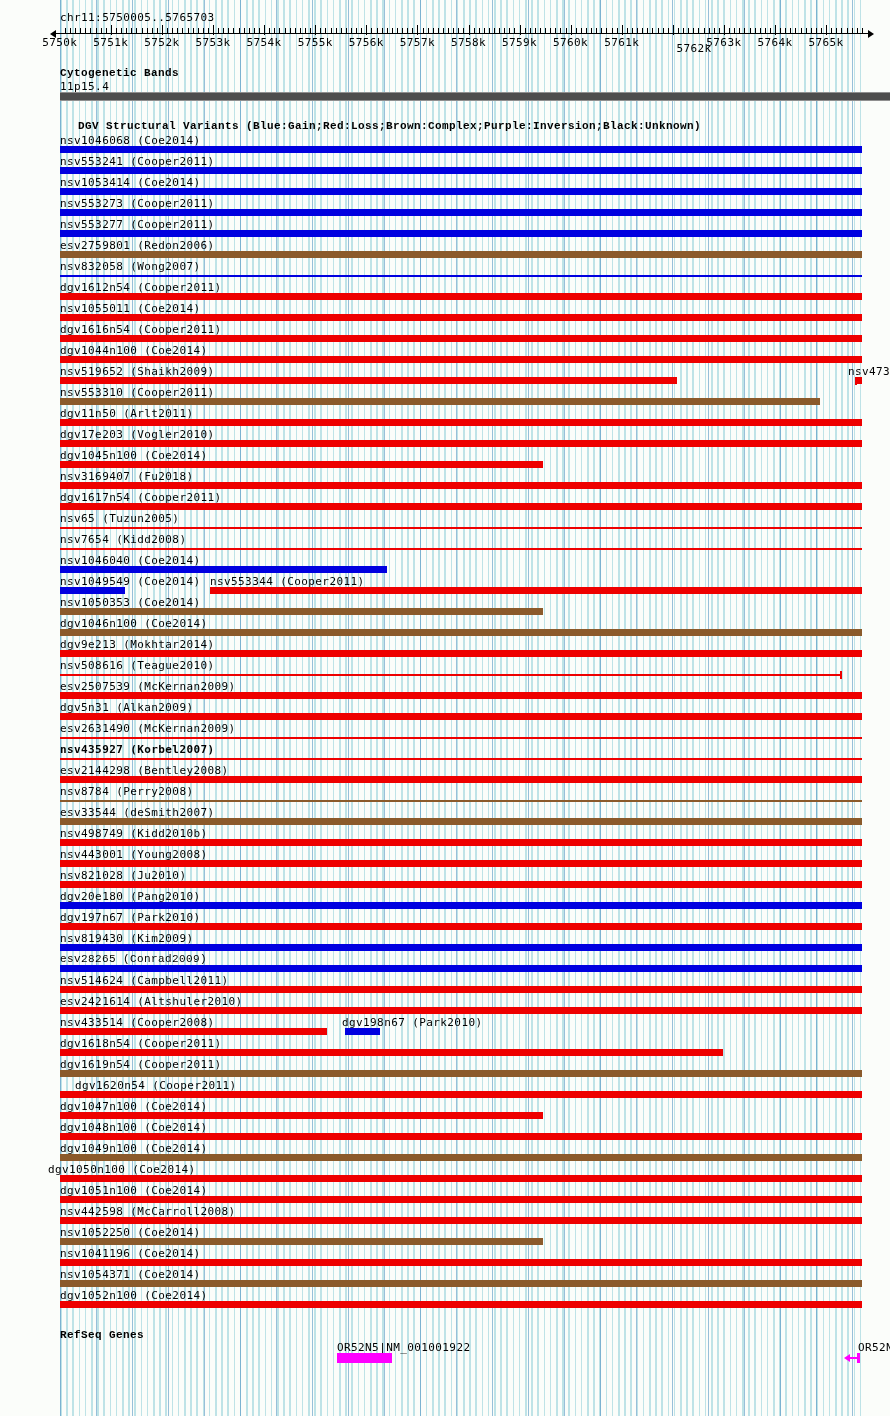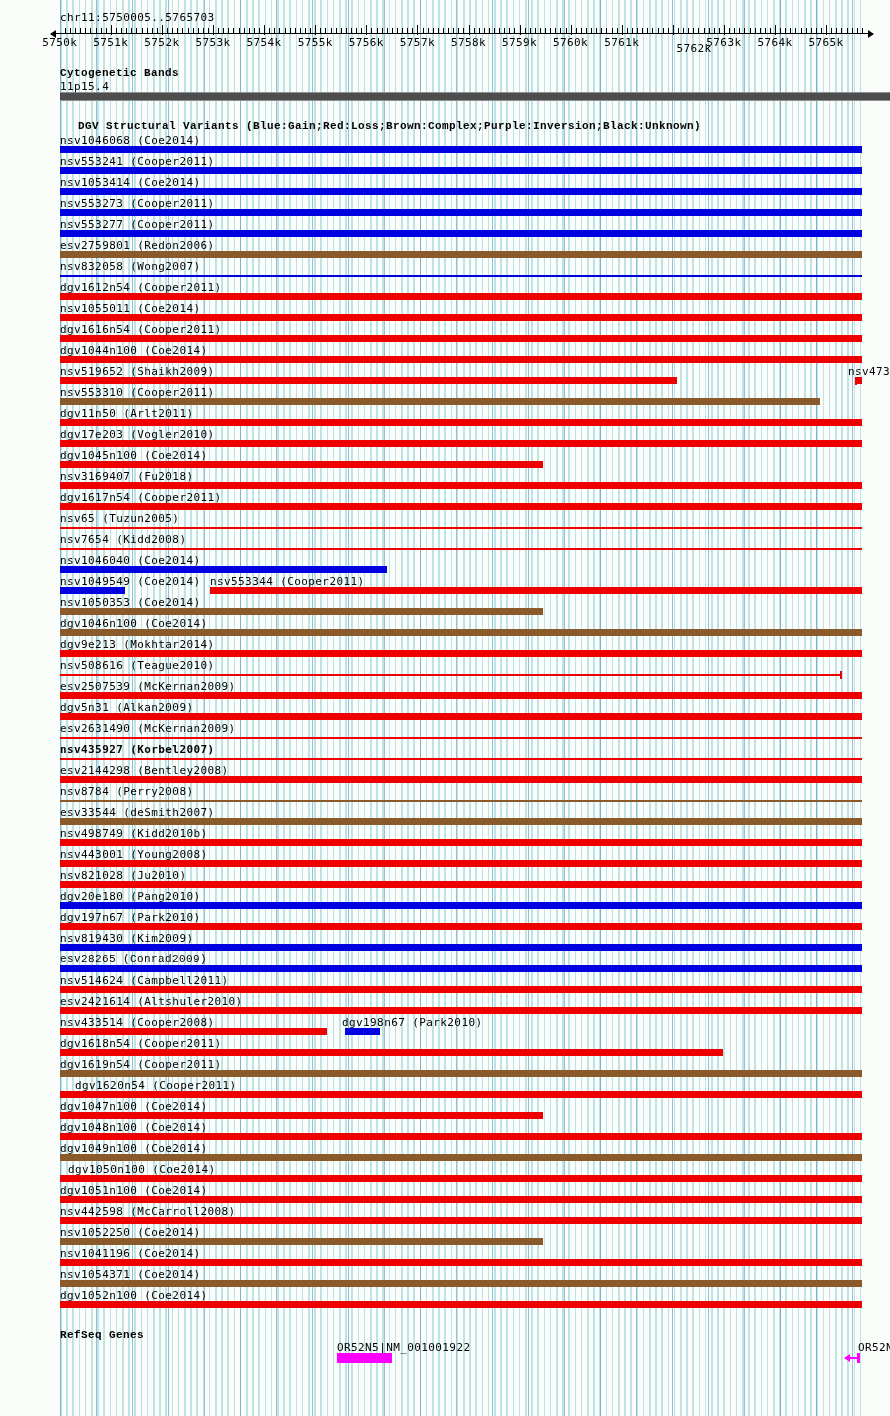--- a/index.html
+++ b/index.html
@@ -320,21 +320,21 @@
       <div class="lbl" style="left: 60px; top: 1059px;">dgv1619n54 (Cooper2011)</div>
       <div class="bar" style="left: 60px; top: 1070px; width: 802px; height: 7px; background: rgb(139, 90, 43);"></div>
       <div class="lbl" style="left: 60px; top: 1080px; margin-left: 15px;">dgv1620n54 (Cooper2011)</div>
       <div class="bar" style="left: 60px; top: 1091px; width: 802px; height: 7px; background: rgb(238, 0, 0);"></div>
       <div class="lbl" style="left: 60px; top: 1101px;">dgv1047n100 (Coe2014)</div>
       <div class="bar" style="left: 60px; top: 1112px; width: 483px; height: 7px; background: rgb(238, 0, 0);"></div>
       <div class="lbl" style="left: 60px; top: 1122px;">dgv1048n100 (Coe2014)</div>
       <div class="bar" style="left: 60px; top: 1133px; width: 802px; height: 7px; background: rgb(238, 0, 0);"></div>
       <div class="lbl" style="left: 60px; top: 1143px;">dgv1049n100 (Coe2014)</div>
       <div class="bar" style="left: 60px; top: 1154px; width: 802px; height: 7px; background: rgb(139, 90, 43);"></div>
-      <div class="lbl" style="left: 68px; top: 1164px; text-align: center;">dgv1050n100 (Coe2014)</div>
+      <div class="lbl" style="left: 48px; top: 1164px; text-align: center;">dgv1050n100 (Coe2014)</div>
       <div class="bar" style="left: 60px; top: 1175px; width: 802px; height: 7px; background: rgb(238, 0, 0);"></div>
       <div class="lbl" style="left: 60px; top: 1185px;">dgv1051n100 (Coe2014)</div>
       <div class="bar" style="left: 60px; top: 1196px; width: 802px; height: 7px; background: rgb(238, 0, 0);"></div>
       <div class="lbl" style="left: 60px; top: 1206px;">nsv442598 (McCarroll2008)</div>
       <div class="bar" style="left: 60px; top: 1217px; width: 802px; height: 7px; background: rgb(238, 0, 0);"></div>
       <div class="lbl" style="left: 60px; top: 1227px;">nsv1052250 (Coe2014)</div>
       <div class="bar" style="left: 60px; top: 1238px; width: 483px; height: 7px; background: rgb(139, 90, 43);"></div>
       <div class="lbl" style="left: 60px; top: 1248px; text-align: right;">nsv1041196 (Coe2014)</div>
       <div class="bar" style="left: 60px; top: 1259px; width: 802px; height: 7px; background: rgb(238, 0, 0);"></div>
       <div class="lbl" style="left: 60px; top: 1269px;">nsv1054371 (Coe2014)</div>

